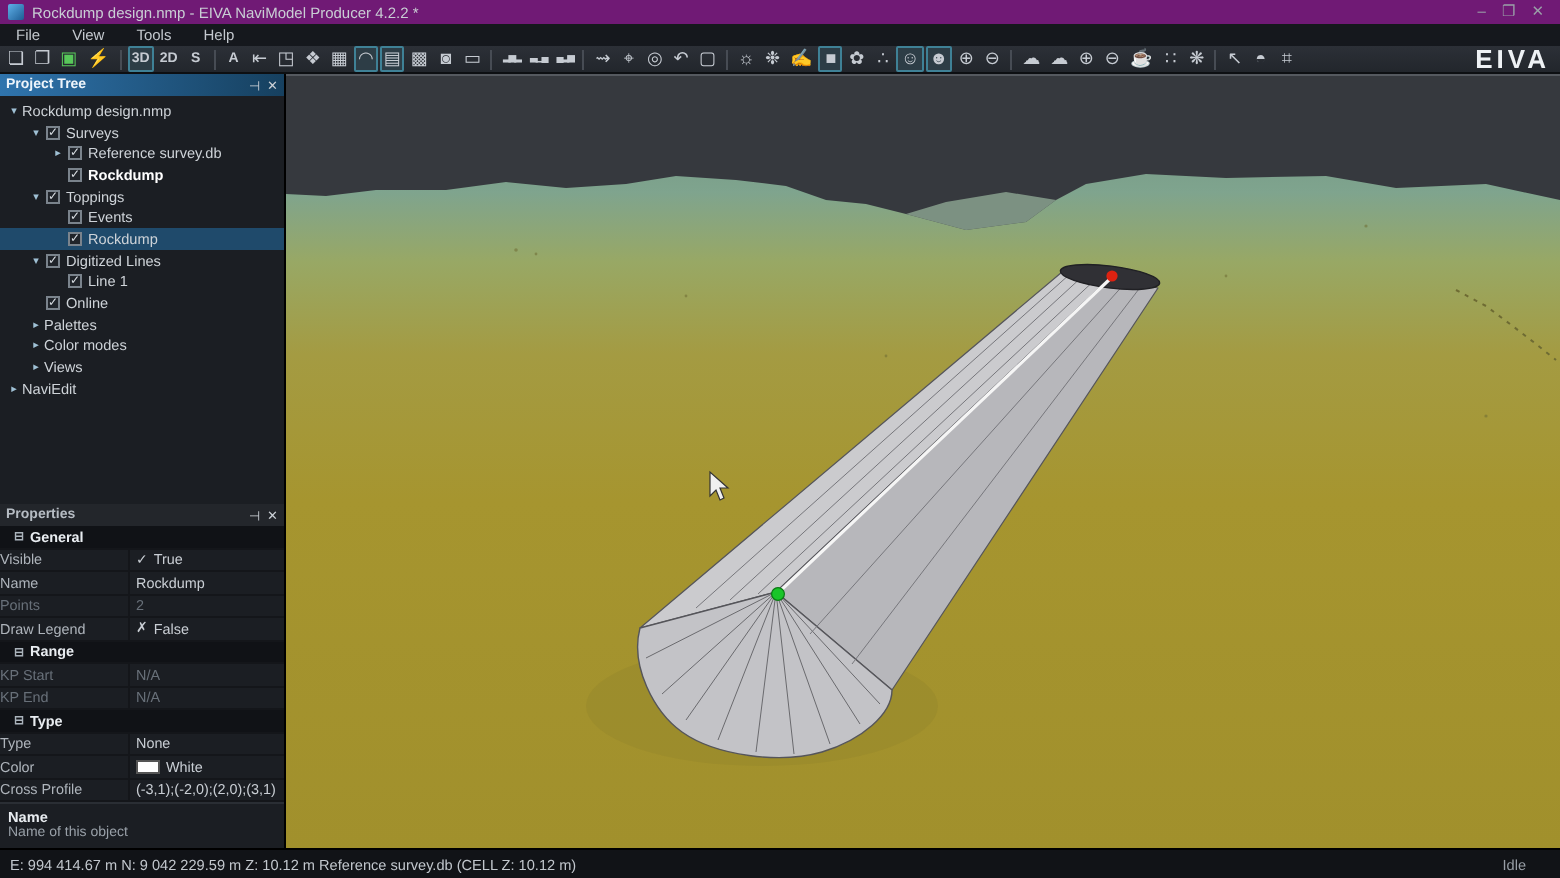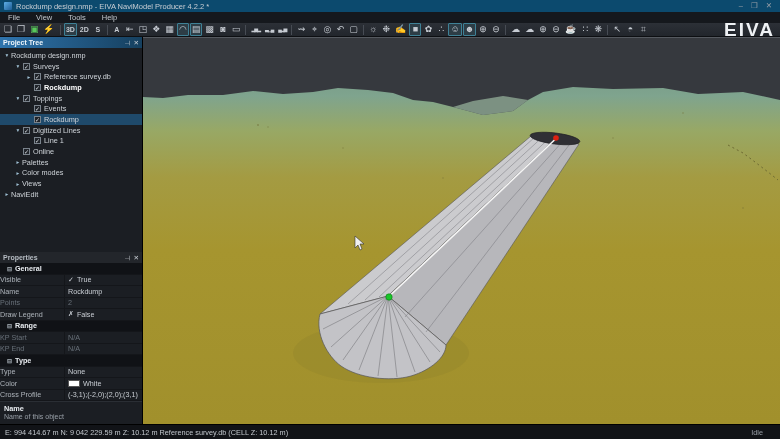--- a/index.html
+++ b/index.html
@@ -3,39 +3,39 @@
 <meta charset="utf-8">
 <style>
   * { margin:0; padding:0; box-sizing:border-box; }
   html,body { background:#000; }
   .app {
     width:780px; height:439px; position:relative; overflow:hidden;
     font-family:"Liberation Sans", sans-serif; background:#101216;
     display:flex; flex-direction:column;
   }
   
-  .titlebar { height:12px; background:#0c4a6e; display:flex; align-items:center; padding:0 4px; gap:4px; flex:0 0 auto; }
+  .titlebar { height:12px; background:#701a75; display:flex; align-items:center; padding:0 4px; gap:4px; flex:0 0 auto; }
   .appicon { width:8px; height:8px; background:linear-gradient(135deg,#5fb0e8,#1d5c94); border-radius:1px; flex:0 0 auto; }
   .title { font-size:7.5px; color:#c9ced4; flex:1; white-space:nowrap; overflow:hidden; }
   .wctrls { display:flex; gap:8px; padding-right:4px; }
   .wctrl { font-size:7.5px; color:#9aa0a8; line-height:10px; }
   
   .menubar { height:11px; background:#15181d; display:flex; align-items:center; flex:0 0 auto; }
   .menuitem { font-size:7.5px; color:#c3c8ce; padding:0 8px; }
   
   .toolbar { height:14px; background:linear-gradient(#2c3037,#22262c); border-bottom:1px solid #0d0f12;
     display:flex; align-items:center; padding:0 2px; gap:1px; flex:0 0 auto; overflow:hidden; }
   .tbtn { min-width:12px; height:13px; display:flex; align-items:center; justify-content:center;
     font-size:9px; line-height:11px; color:#c6cbd2; border:1px solid transparent; border-radius:1px; padding:0 1px; white-space:nowrap; }
   .tbtn.txt { font-size:7px; font-weight:bold; }
   .tbtn.active { border-color:#3f8196; background:#2d3d46; }
   .tbtn.save { color:#58c85a; }
   .tbtn.mini { font-size:5px; letter-spacing:-1px; }
   .tsep { width:1px; height:10px; background:#474c54; margin:0 2px; flex:0 0 auto; }
-  .logo { margin-left:auto; font-size:19px; font-weight:800; letter-spacing:2px; color:#eef1f4; padding-right:3px; }
+  .logo { margin-left:auto; font-size:13px; font-weight:800; letter-spacing:2px; color:#eef1f4; padding-right:3px; }
   
   .main { flex:1; display:flex; min-height:0; }
   .leftcol { width:143px; flex:0 0 auto; background:#f9a8d4; border-right:1px solid #000; display:flex; flex-direction:column; }
   .phead { height:11px; display:flex; align-items:center; padding:0 3px; font-size:7px; font-weight:bold; flex:0 0 auto; }
   .pt-head { background:linear-gradient(90deg,#2f74ad,#16405f); color:#eef5fb; }
   .pr-head { background:#23262b; color:#b6bcc3; }
   .phicons { margin-left:auto; display:flex; gap:4px; font-size:6.5px; color:#cdd2d8; font-weight:normal; }
   .pin { display:inline-block; transform:rotate(90deg); }
   
   .tree { height:204px; background:#1b1e23; overflow:hidden; padding-top:2px; flex:0 0 auto; }

